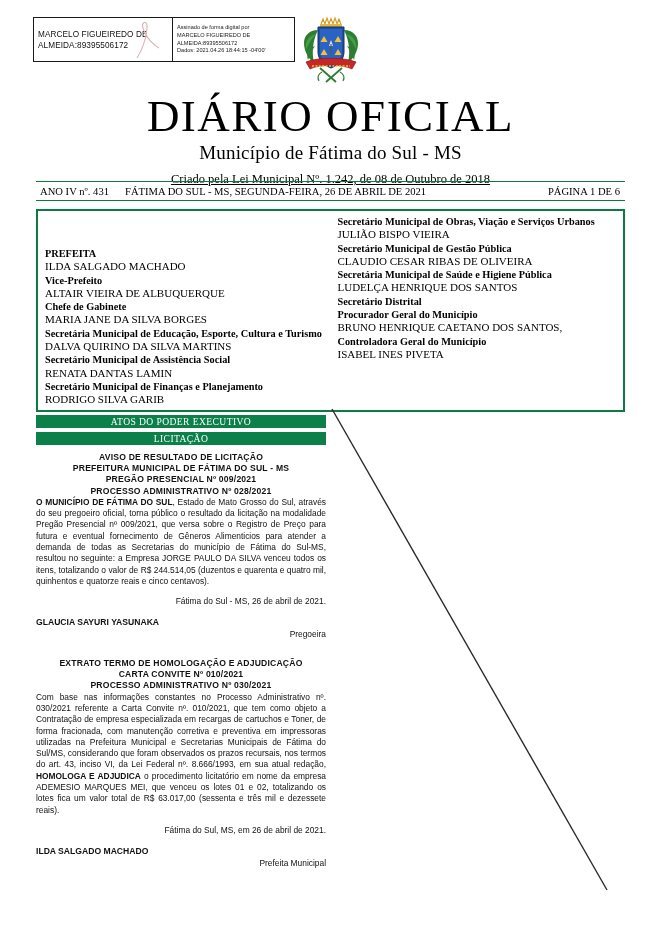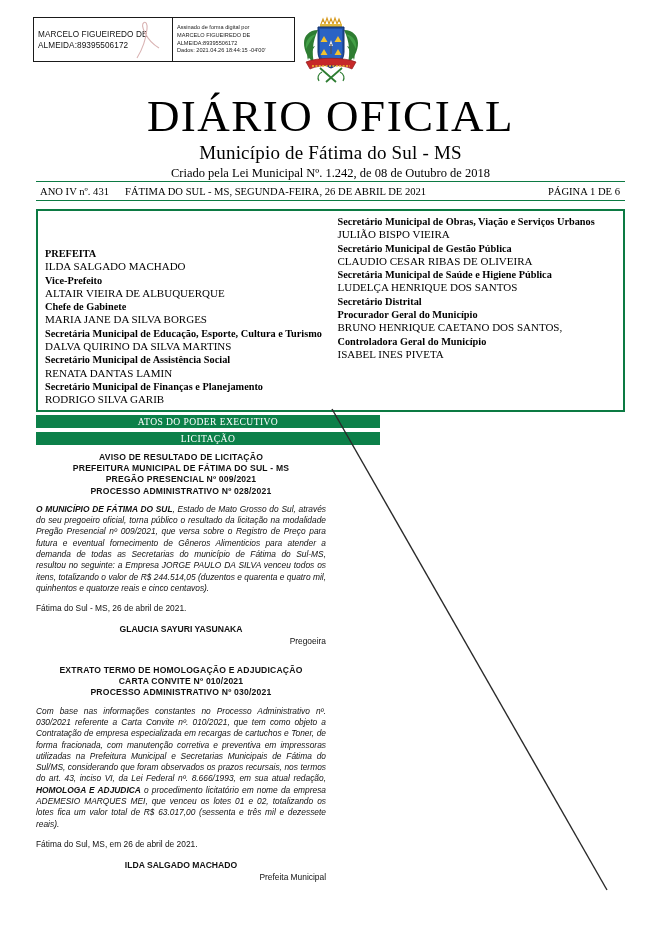--- a/index.html
+++ b/index.html
@@ -45,21 +45,21 @@
   .do-title{
     font-family:"Liberation Serif", serif;
     font-size:45px;line-height:48px;letter-spacing:1.5px;font-weight:400;
   }
   .do-sub{
     font-family:"Liberation Serif", serif;
     font-size:19px;line-height:24px;margin-top:1px;letter-spacing:.2px;
   }
   .do-law{
     font-family:"Liberation Serif", serif;
-    font-size:12.5px;line-height:17px;margin-top:0;
+    font-size:12.5px;line-height:17px;margin-top:6px;text-decoration:underline;
   }
 
   
   .issuebar{
     position:absolute;left:36px;top:181px;width:589px;
     border-top:1.6px solid #0c7a43;border-bottom:1.6px solid #0c7a43;
     height:20px;display:flex;align-items:center;
     font-family:"Liberation Serif", serif;font-size:10.6px;
     box-sizing:border-box;
   }
@@ -82,21 +82,21 @@
     font-family:"Liberation Serif", serif;font-weight:bold;
     font-size:10.3px;line-height:13.3px;text-align:justify;
   }
   .off-name{
     font-family:"Liberation Serif", serif;font-weight:normal;
     font-size:11px;line-height:13.3px;
   }
 
   
   .banner{
-    position:absolute;left:36px;width:344px;height:13px;
+    position:absolute;left:36px;width:290px;height:13px;
     background:#0c8049;color:#fff;text-align:center;
     font-family:"Liberation Serif", serif;font-size:9.6px;line-height:13px;
     letter-spacing:.4px;
   }
   .banner.b1{top:415px;}
   .banner.b2{top:432px;}
 
   
   .slash{position:absolute;left:0;top:0;width:661px;height:935px;pointer-events:none;}
 
@@ -104,29 +104,28 @@
   .col-left{
     position:absolute;left:36px;top:452px;width:290px;
     font-family:"Liberation Sans", sans-serif;color:#111;
   }
   .notice-head{
     text-align:center;font-weight:bold;font-size:8.6px;line-height:11.2px;
     letter-spacing:.2px;
   }
   .body-par{
     text-align:justify;font-size:8.4px;line-height:11.3px;
-    margin-top:7px;
-    font-style:italic;
+    margin-top:0;
   }
   .body-par b{font-weight:bold;}
   .place-line{
-    text-align:left;font-size:8.4px;line-height:11.3px;margin-top:9px;
+    text-align:right;font-size:8.4px;line-height:11.3px;margin-top:9px;
   }
   .sign-name{
-    text-align:center;font-weight:bold;font-size:8.6px;line-height:11.3px;
+    text-align:left;font-weight:bold;font-size:8.6px;line-height:11.3px;
     margin-top:10px;
   }
   .sign-role{
     text-align:right;font-size:8.4px;line-height:11.3px;
   }
   .gap-lg{height:18px;}
 </style>
 </head>
 <body>
 

